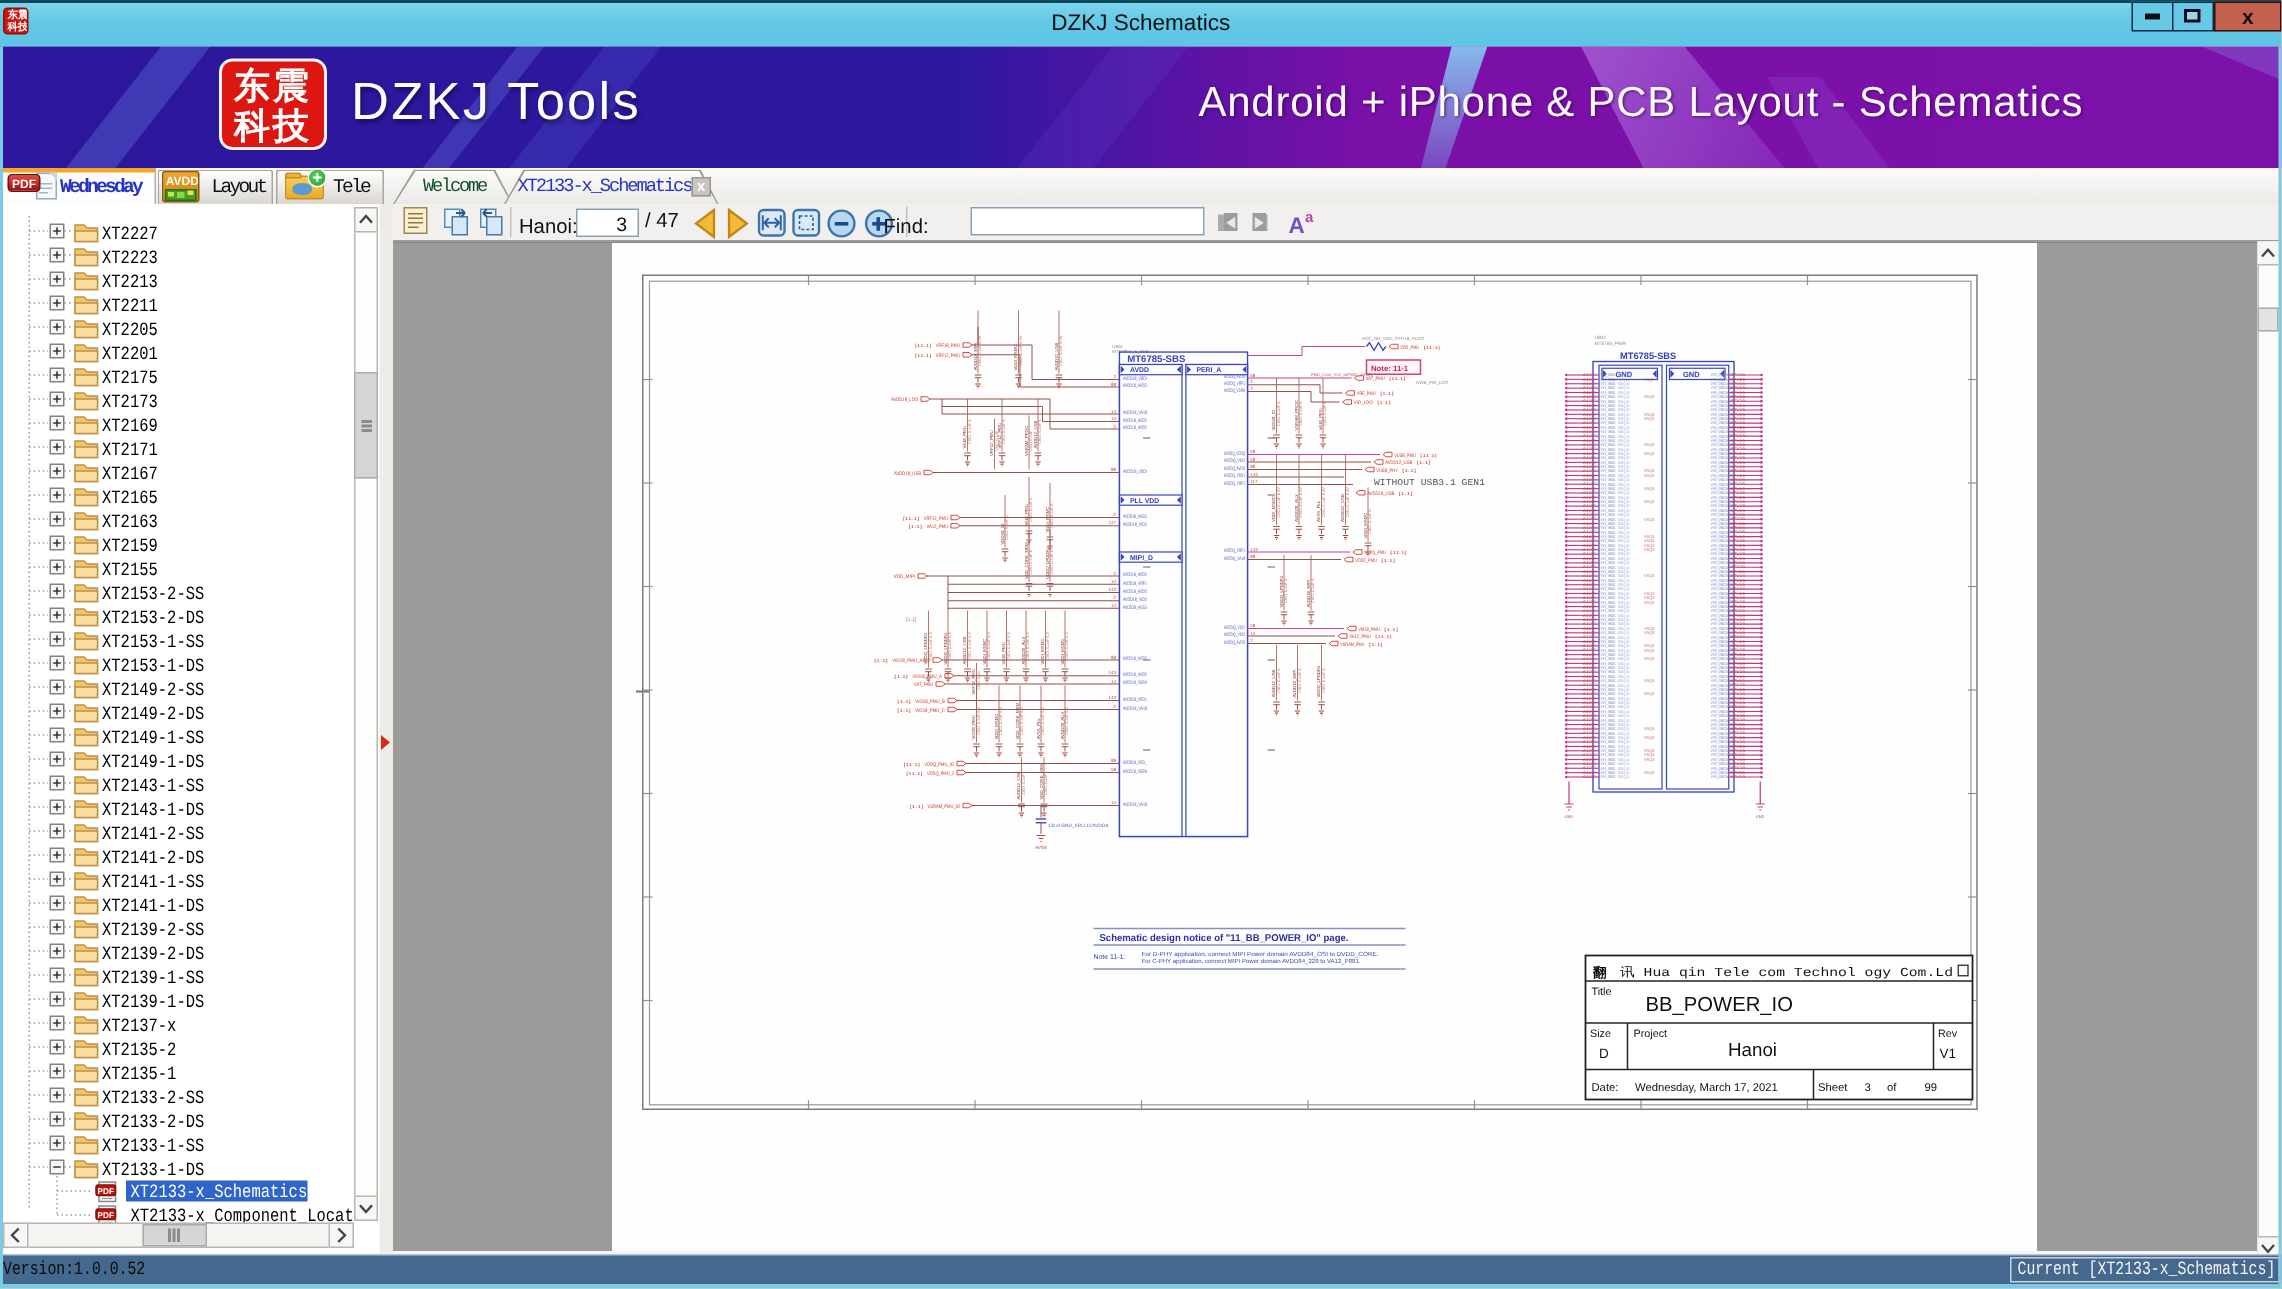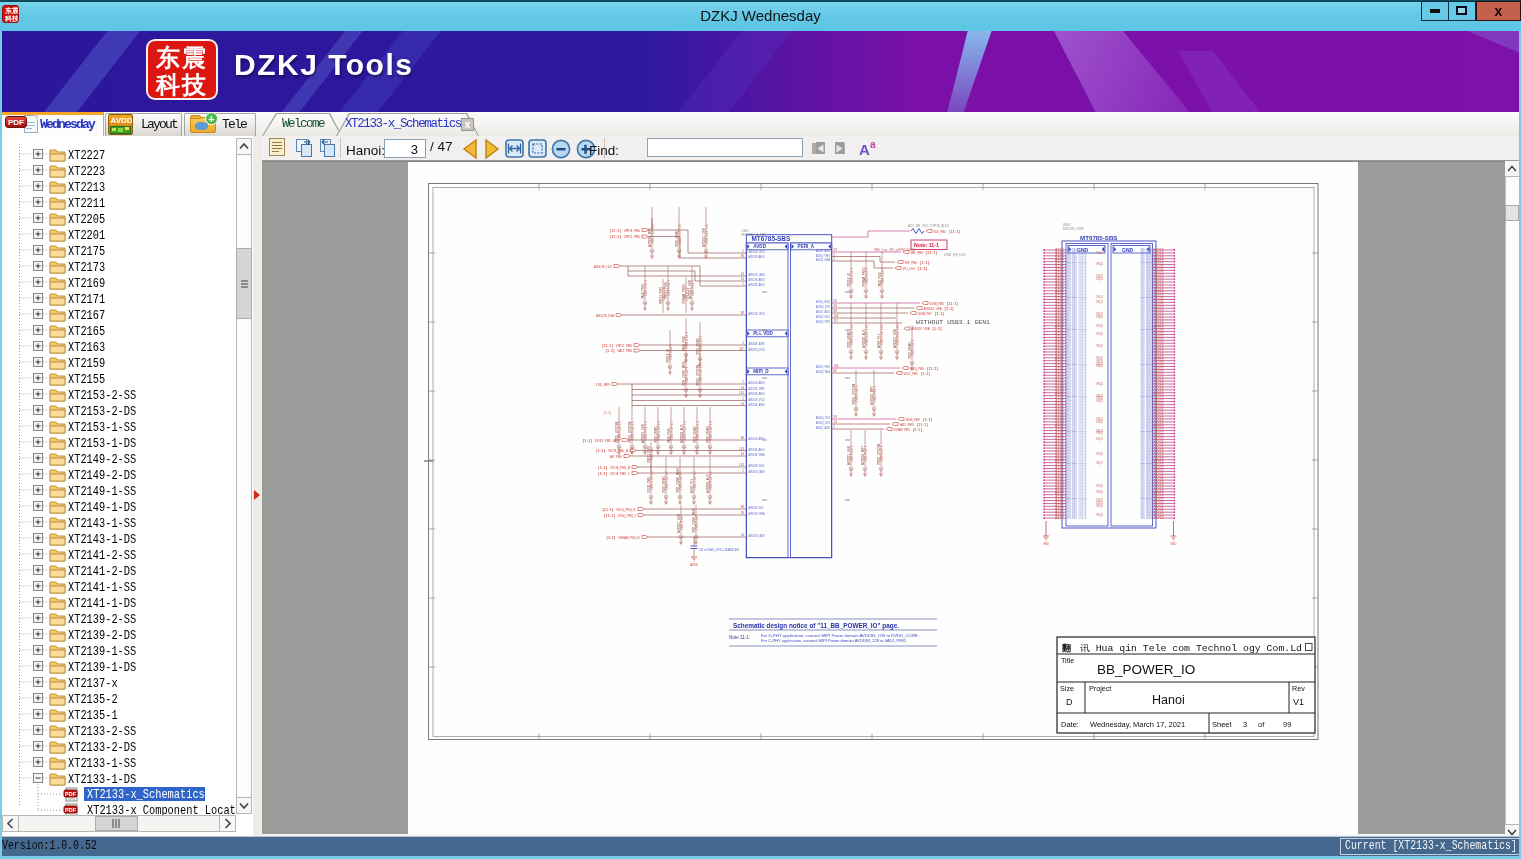--- a/index.html
+++ b/index.html
@@ -6,41 +6,42 @@
 body{font-family:"Liberation Sans",sans-serif;position:relative;background:#fff;}
 .abs{position:absolute;}
 .mono{font-family:"Liberation Mono",monospace;}
 </style></head><body>
 
 <div class="abs" style="left:0;top:0;width:1521px;height:31px;background:linear-gradient(#7DD4EC,#62C8E6 45%,#5FC5E4);border-top:2px solid #0D4B5C;"></div>
 
 <div class="abs" style="left:2px;top:5px;width:17px;height:18px;background:#CE1610;border-radius:3px;border:1px solid #8F0E0A;overflow:hidden;">
  <div class="abs" style="left:1px;top:1px;width:16px;height:16px;color:#fff;font-size:7px;line-height:8px;font-weight:bold;text-align:center;">东震<br>科技</div>
 </div>
-<div class="abs" style="left:0;top:7px;width:1521px;text-align:center;font-size:15px;color:#111;">DZKJ Wednesday</div>
+<div class="abs" style="left:0;top:7px;width:1521px;text-align:center;font-size:15px;color:#111;">DZKJ Schematics</div>
 
 <div class="abs" style="left:1421px;top:1px;width:28px;height:20px;background:#66CAE7;border:1px solid #0A2A46;"></div>
 <div class="abs" style="left:1430px;top:9px;width:10px;height:4px;background:#101010;"></div>
 <div class="abs" style="left:1448px;top:1px;width:28px;height:20px;background:#66CAE7;border:1px solid #0A2A46;"></div>
 <div class="abs" style="left:1456px;top:6px;width:11px;height:9px;border:2px solid #0A0A1E;background:#9AD8E8;"></div>
 <div class="abs" style="left:1476px;top:1px;width:45px;height:20px;background:#C4604E;border:1px solid #30100A;color:#1A0A06;font-weight:bold;font-size:14px;text-align:center;line-height:19px;">x</div>
 
 <div class="abs" style="left:0;top:31px;width:1521px;height:81px;background:linear-gradient(90deg,#2C169B 0%,#2E18A0 42%,#5A13A4 52%,#7A10A8 60%,#7D12AB 100%);overflow:hidden;">
  <div class="abs" style="left:60px;top:-30px;width:26px;height:190px;background:rgba(110,140,240,0.30);transform:rotate(38deg);"></div>
  <div class="abs" style="left:300px;top:-40px;width:14px;height:200px;background:rgba(120,150,245,0.25);transform:rotate(38deg);"></div>
  <div class="abs" style="left:360px;top:-40px;width:30px;height:200px;background:rgba(100,130,235,0.18);transform:rotate(38deg);"></div>
  <div class="abs" style="left:700px;top:-40px;width:40px;height:200px;background:rgba(90,60,200,0.25);transform:rotate(38deg);"></div>
  <div class="abs" style="left:940px;top:-10px;width:55px;height:120px;background:linear-gradient(rgba(140,230,255,0.85),rgba(80,150,255,0.1));clip-path:polygon(55% 0,100% 0,25% 100%,0 100%);"></div>
  <div class="abs" style="left:985px;top:0px;width:230px;height:112px;background:linear-gradient(115deg,rgba(205,170,250,0.55),rgba(150,90,230,0.15));clip-path:polygon(30% 0,60% 0,100% 100%,55% 100%);"></div>
  <div class="abs" style="left:1150px;top:20px;width:140px;height:100px;background:rgba(160,110,240,0.18);clip-path:polygon(20% 0,45% 0,100% 100%,60% 100%);"></div>
  <div class="abs" style="left:1420px;top:-20px;width:100px;height:70px;background:rgba(150,190,250,0.22);clip-path:polygon(0 0,100% 0,100% 60%);"></div>
  <div class="abs" style="left:148px;top:10px;width:68px;height:57px;background:#DC1712;border-radius:7px;box-shadow:0 0 0 2px #F6F2EE;">
    <div class="abs" style="left:0;top:3px;width:68px;color:#fff;font-weight:bold;font-size:24px;line-height:27px;text-align:center;letter-spacing:2px;">东震<br>科技</div>
  </div>
- <div class="abs" style="left:234px;top:17px;color:#FDFDFF;font-size:30px;font-weight:bold;letter-spacing:1.5px;text-shadow:1px 2px 3px rgba(0,0,0,0.45);">DZKJ Tools</div>
+ <div class="abs" style="left:234px;top:17px;color:#FDFDFF;font-size:35px;font-weight:normal;letter-spacing:1.5px;text-shadow:1px 2px 3px rgba(0,0,0,0.45);">DZKJ Tools</div>
+ <div class="abs" style="left:799px;top:21px;color:#FBF9FF;font-size:28px;letter-spacing:0.5px;text-shadow:1px 1px 2px rgba(40,0,60,0.6);">Android + iPhone &amp; PCB Layout - Schematics</div>
 </div>
 
 <div class="abs" style="left:0;top:112px;width:1521px;height:24px;background:linear-gradient(#FBFAF9,#EDEBE8);"></div>
 
 <div class="abs" style="left:0;top:112px;width:104px;height:24px;background:#FDFDFD;border-top:3px solid #F7A629;border-right:1px solid #B5B1AB;"></div>
 <div class="abs" style="left:24px;top:115px;width:14px;height:18px;background:#F6FAFD;border:1px solid #9AAABB;"></div>
 <div class="abs" style="left:24px;top:115px;width:0;height:0;border-left:5px solid transparent;border-top:5px solid #C7D3DE;margin-left:9px;"></div>
 <div class="abs" style="left:26px;top:122px;width:9px;height:1px;background:#9FB6C8;"></div>
 <div class="abs" style="left:26px;top:125px;width:9px;height:1px;background:#9FB6C8;"></div>
 <div class="abs" style="left:26px;top:128px;width:6px;height:1px;background:#9FB6C8;"></div>

